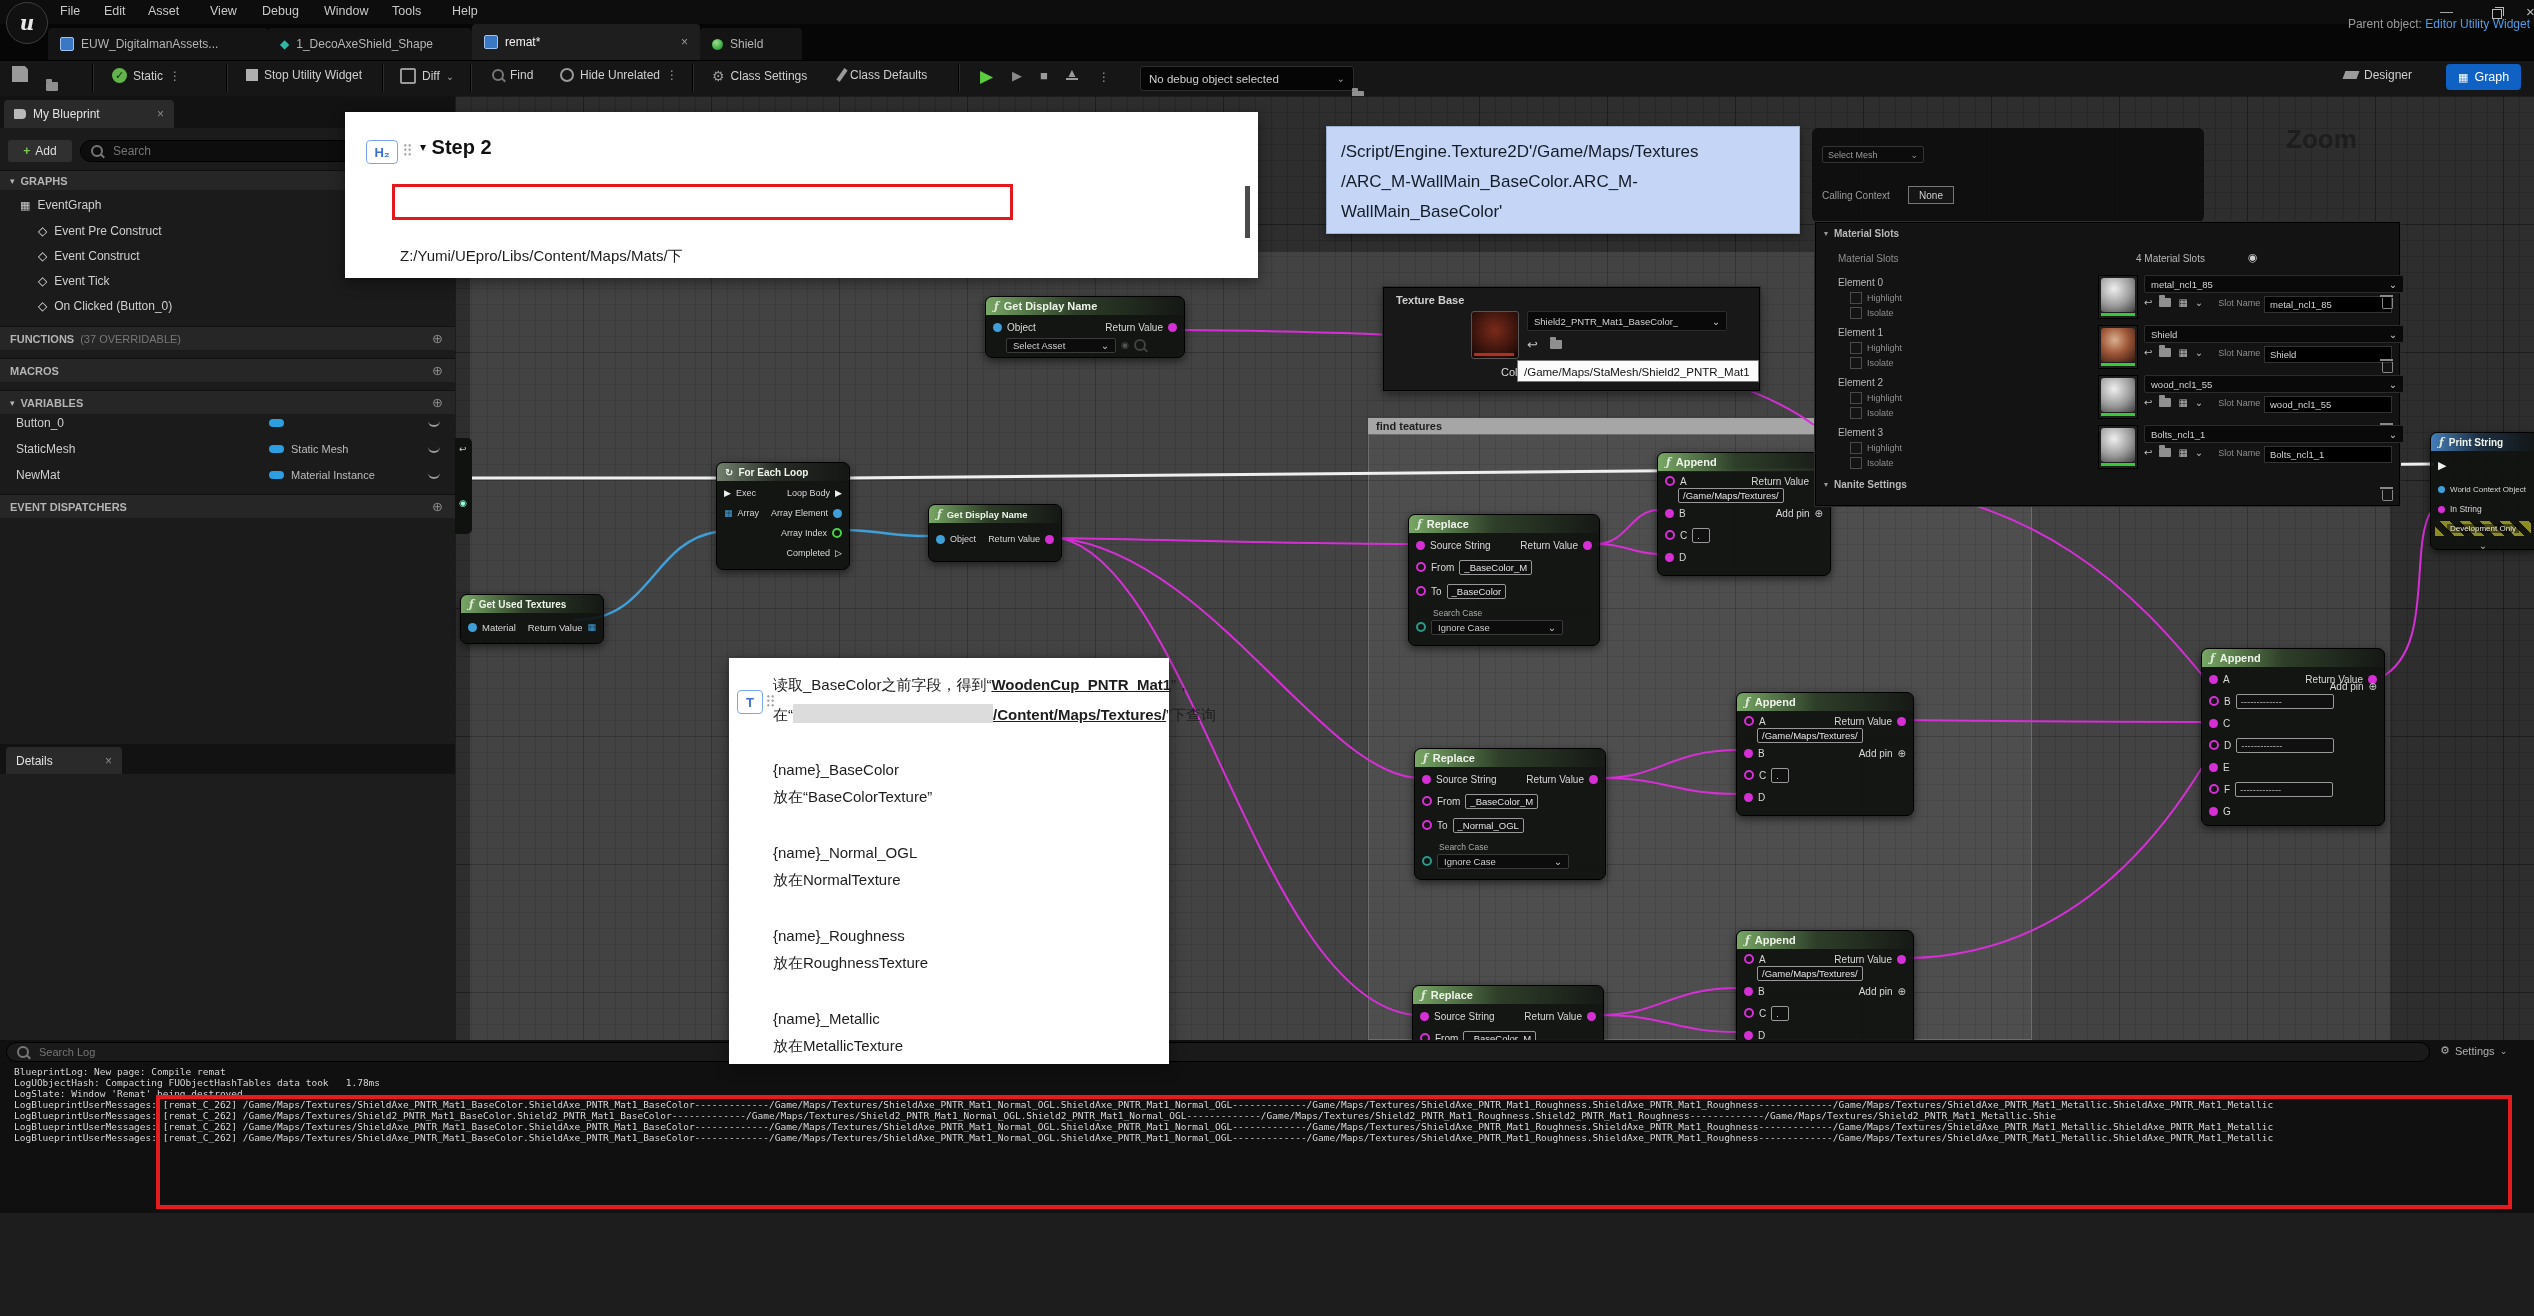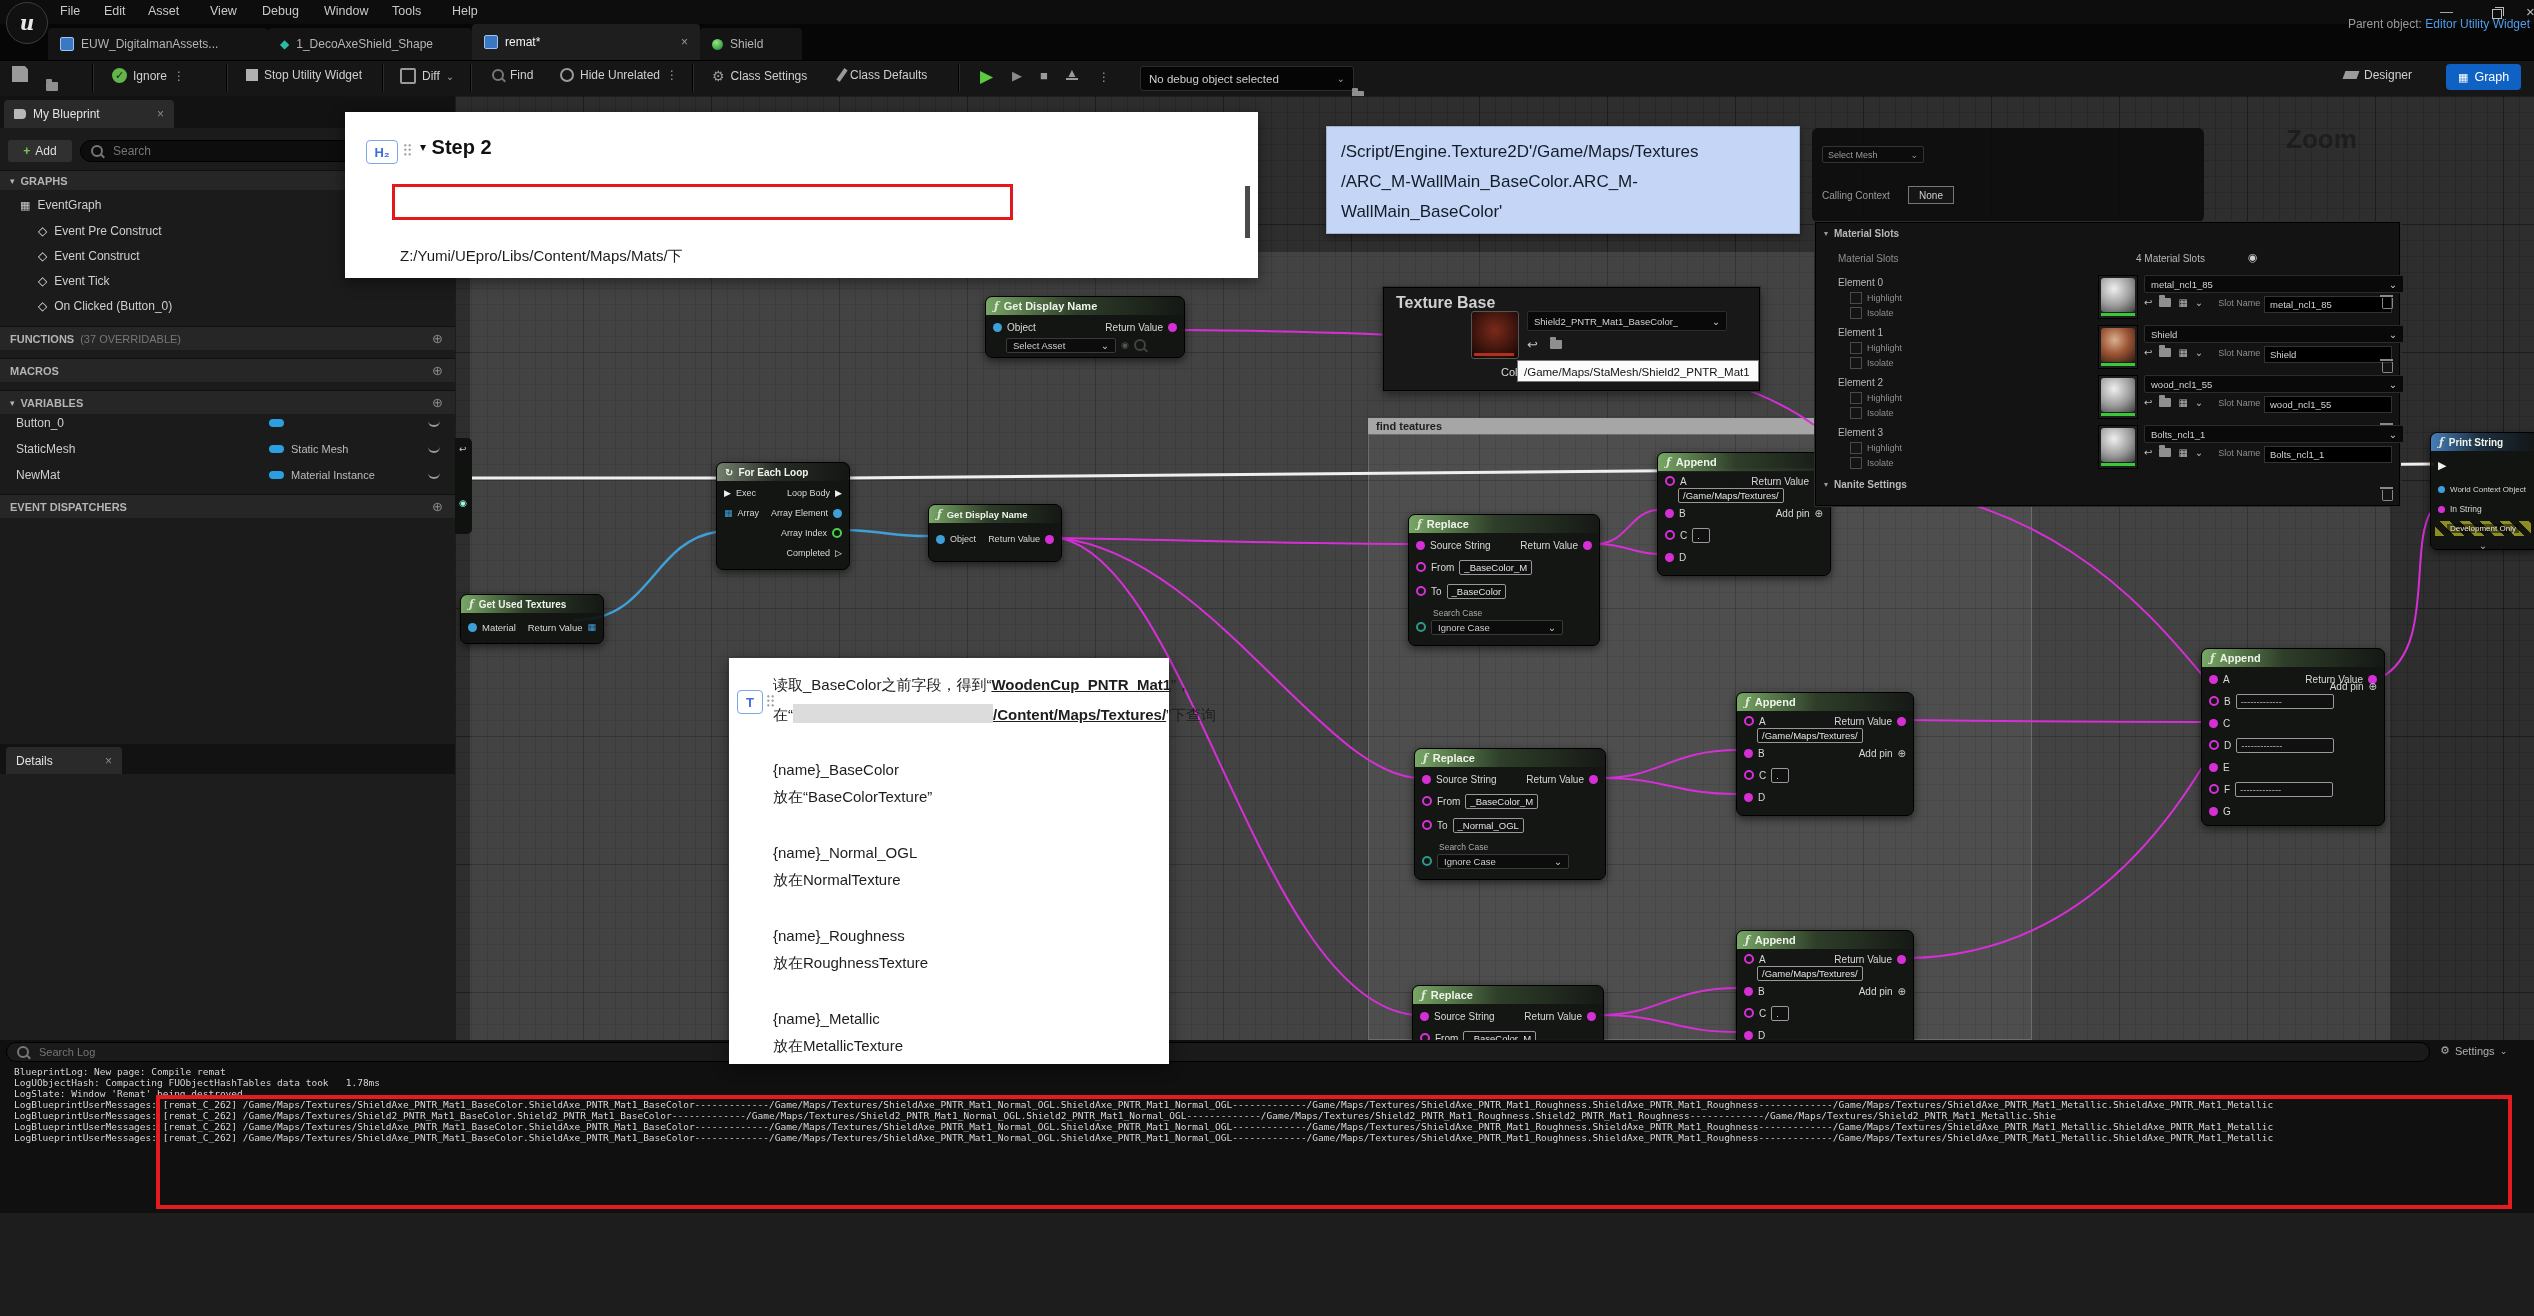--- a/index.html
+++ b/index.html
@@ -116,21 +116,21 @@
   <span style="width:11px;height:11px;border-radius:50%;background:radial-gradient(circle at 38% 32%,#9fe08a,#3fae4a 60%,#1d5a24)"></span>
   <span class="txt">Shield</span>
 </div>
 
 <div class="a toolbar"></div>
 <div class="a" style="left:12px;top:66px;width:16px;height:16px;background:#9a9a9a;clip-path:polygon(0 0,80% 0,100% 20%,100% 100%,0 100%)"></div>
 <div class="a cbi" style="left:46px;top:72px"></div>
 <div class="a sep" style="left:92px"></div>
 <div class="a tbtn" style="left:112px">
   <span style="width:15px;height:15px;border-radius:50%;background:#63b54b;color:#0c2a08;font-size:11px;display:flex;align-items:center;justify-content:center">✓</span>
-  <span>Ignore</span>
+  <span>Static</span>
   <span class="kebab">⋮</span>
 </div>
 <div class="a sep" style="left:226px"></div>
 <div class="a tbtn" style="left:246px">
   <span style="width:12px;height:12px;background:#b0b0b0"></span>
   <span>Stop Utility Widget</span>
 </div>
 <div class="a sep" style="left:382px"></div>
 <div class="a tbtn" style="left:400px">
   <span style="width:12px;height:12px;border:2px solid #9a9a9a;border-radius:2px"></span>
@@ -779,21 +779,21 @@
     <div class="a trash" style="left:566px;top:222px"></div>
   </div>
 
   <div class="a" style="left:8px;top:256px;display:flex;gap:6px;align-items:center">
     <span style="color:#9a9a9a;font-size:8px">▾</span>
     <span class="mlbl" style="font-weight:bold">Nanite Settings</span>
   </div>
 </div>
 
 <div class="a" style="left:1383px;top:287px;width:375px;height:102px;background:#181818;border:1px solid #000;box-shadow:0 0 0 1px #2e2e2e,0 4px 10px rgba(0,0,0,.5);z-index:6">
-  <div class="a txt" style="left:12px;top:6px;font-size:16px;font-weight:bold;color:#d0d0d0">Texture Base</div>
+  <div class="a txt" style="left:12px;top:6px;font-size:11px;font-weight:bold;color:#d0d0d0">Texture Base</div>
   <div class="a" style="left:87px;top:23px;width:46px;height:46px;border:1px solid #555;border-radius:3px;background:radial-gradient(circle at 50% 40%,#7a2a1a,#30100a 70%,#120404)">
     <span style="position:absolute;left:2px;bottom:2px;width:40px;height:3px;background:#b03020"></span>
   </div>
   <div class="ddl" style="left:143px;top:23px;width:186px;height:18px">
       <span class="txt" style="overflow:hidden;max-width:164px">Shield2_PNTR_Mat1_BaseColor_</span>
       <span>⌄</span>
     </div>
   <div class="a" style="left:143px;top:49px;display:flex;gap:12px;align-items:center;color:#c2c2c2;font-size:13px">
     <span>↩</span>
     <span class="cbi"></span>

